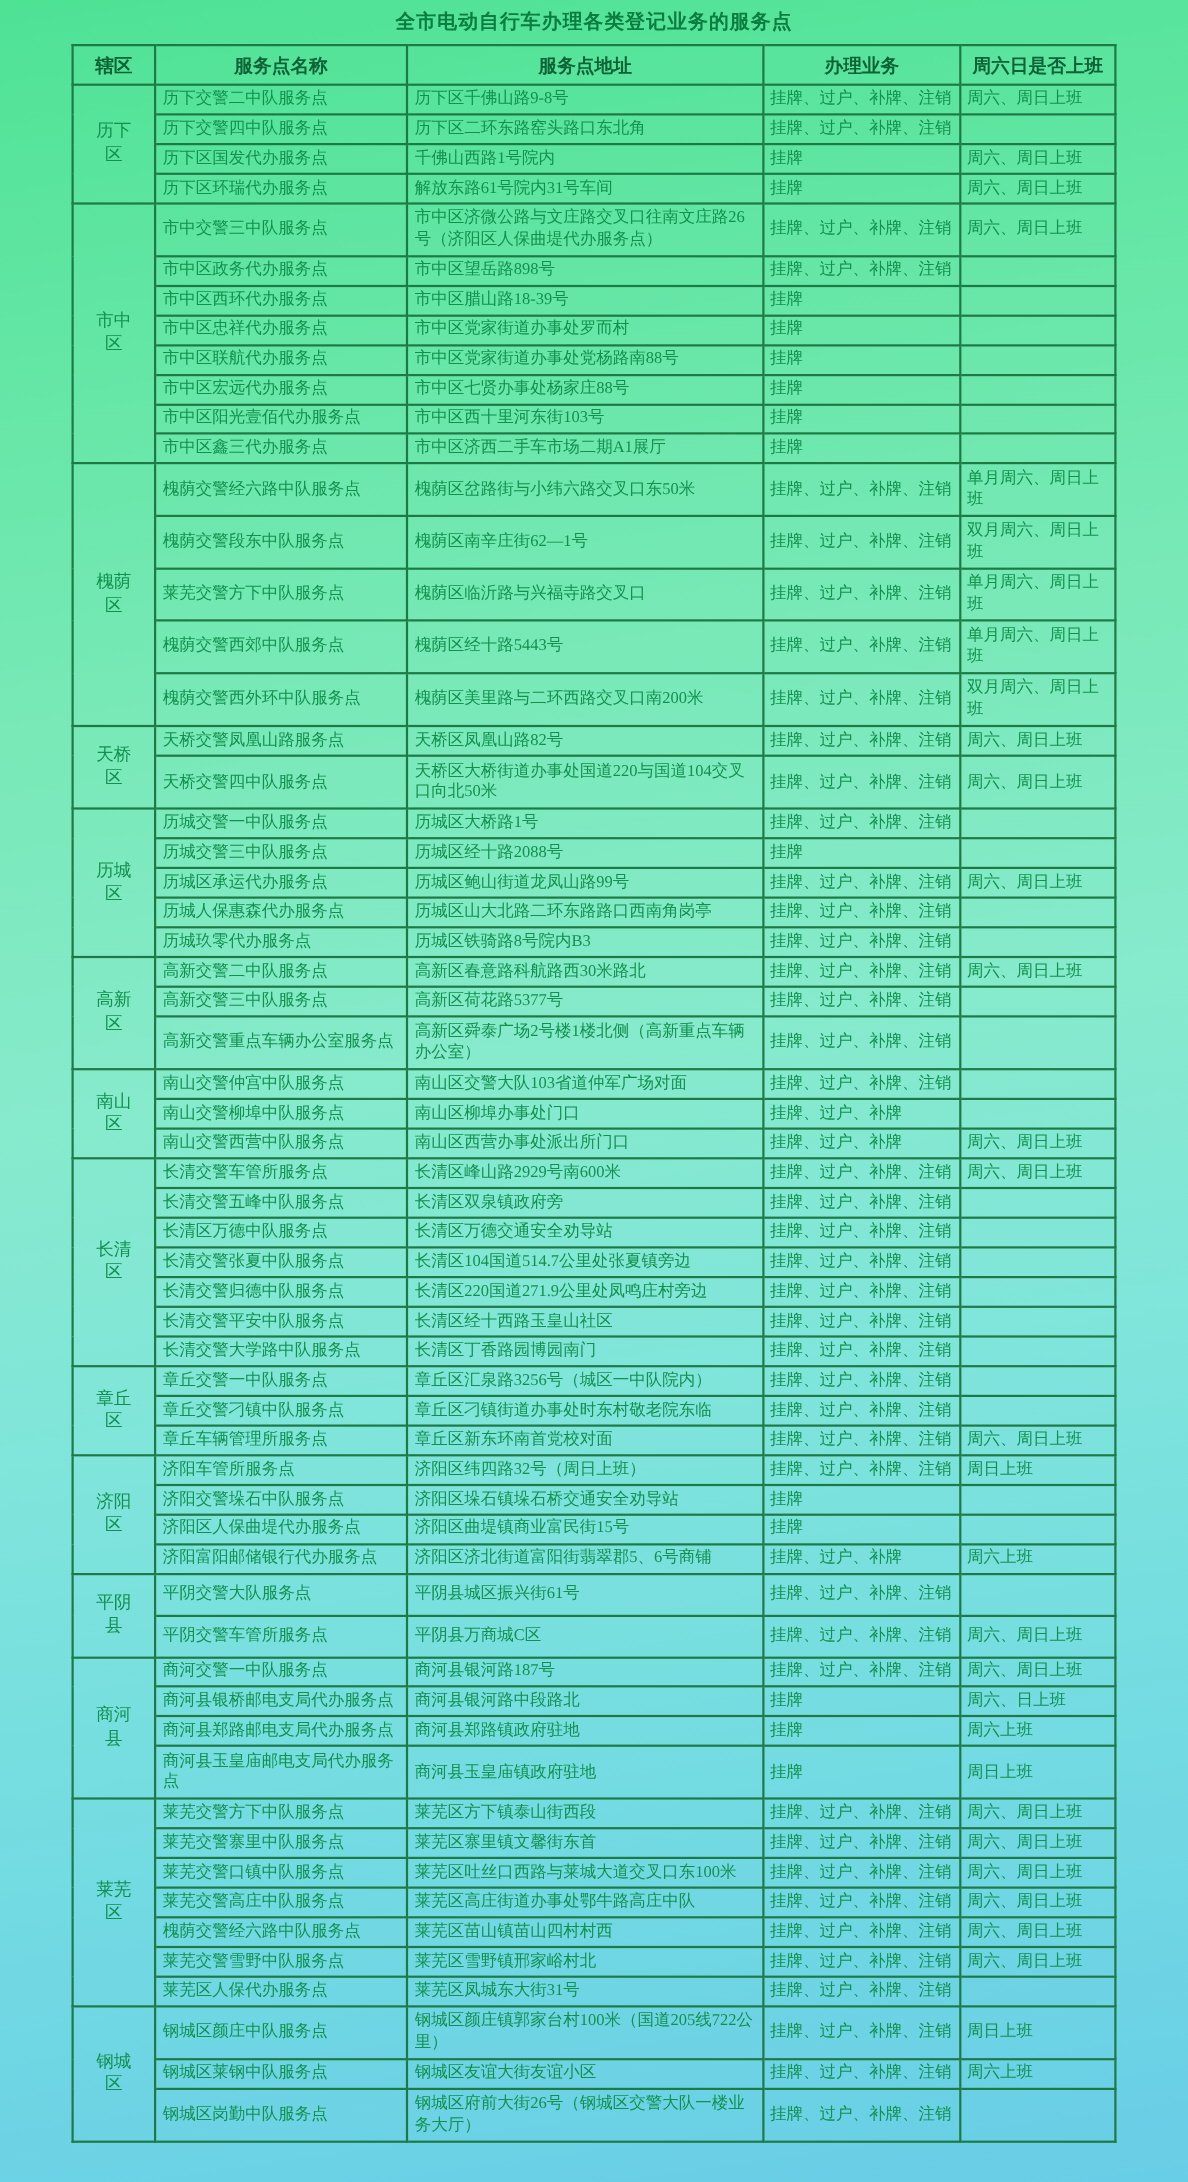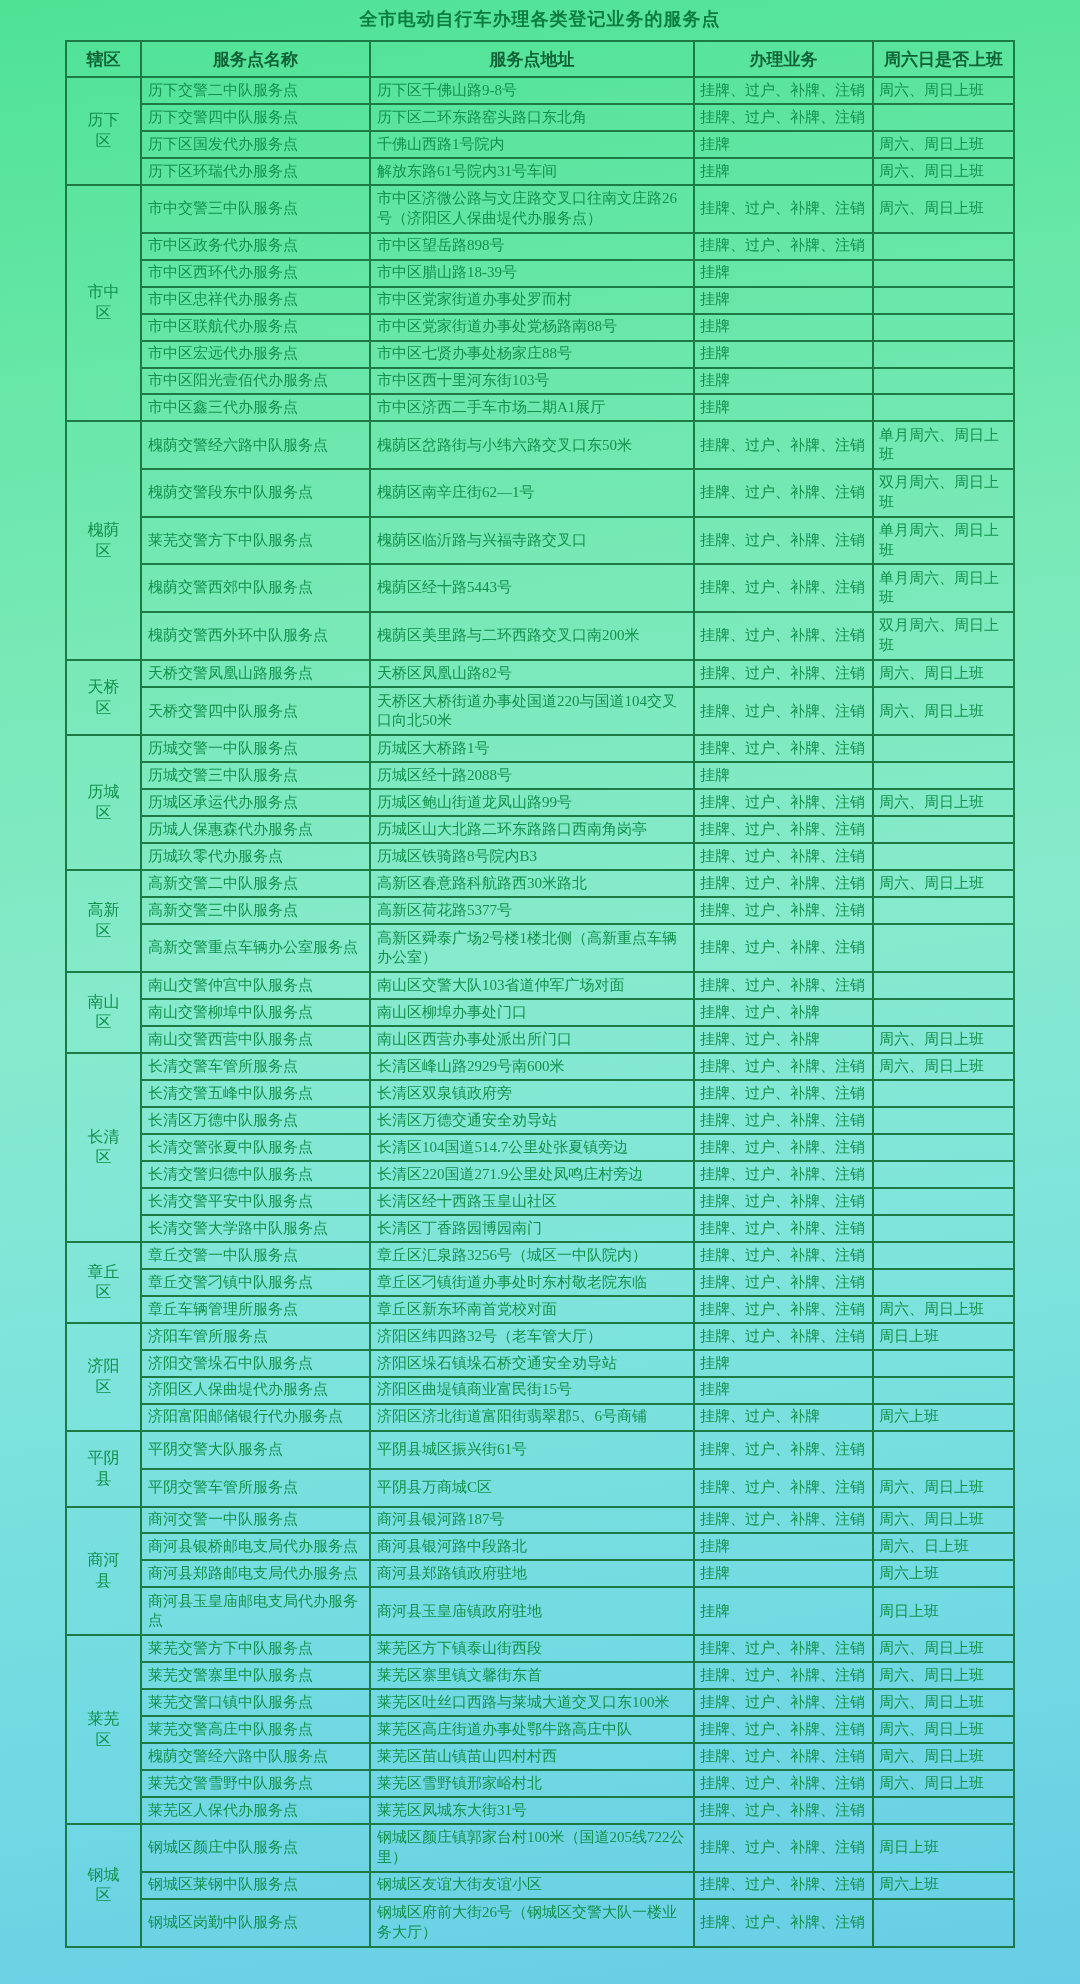--- a/index.html
+++ b/index.html
@@ -309,21 +309,21 @@
       </tr>
       <tr>
         <td class="name">章丘车辆管理所服务点</td>
         <td class="address">章丘区新东环南首党校对面</td>
         <td class="services">挂牌、过户、补牌、注销</td>
         <td class="weekend">周六、周日上班</td>
       </tr>
       <tr>
         <td class="district" rowspan="4">济阳区</td>
         <td class="name">济阳车管所服务点</td>
-        <td class="address">济阳区纬四路32号（老车管大厅）</td>
+        <td class="address">济阳区纬四路32号（周日上班）</td>
         <td class="services">挂牌、过户、补牌、注销</td>
         <td class="weekend">周日上班</td>
       </tr>
       <tr>
         <td class="name">济阳交警垛石中队服务点</td>
         <td class="address">济阳区垛石镇垛石桥交通安全劝导站</td>
         <td class="services">挂牌</td>
         <td class="weekend"></td>
       </tr>
       <tr>

